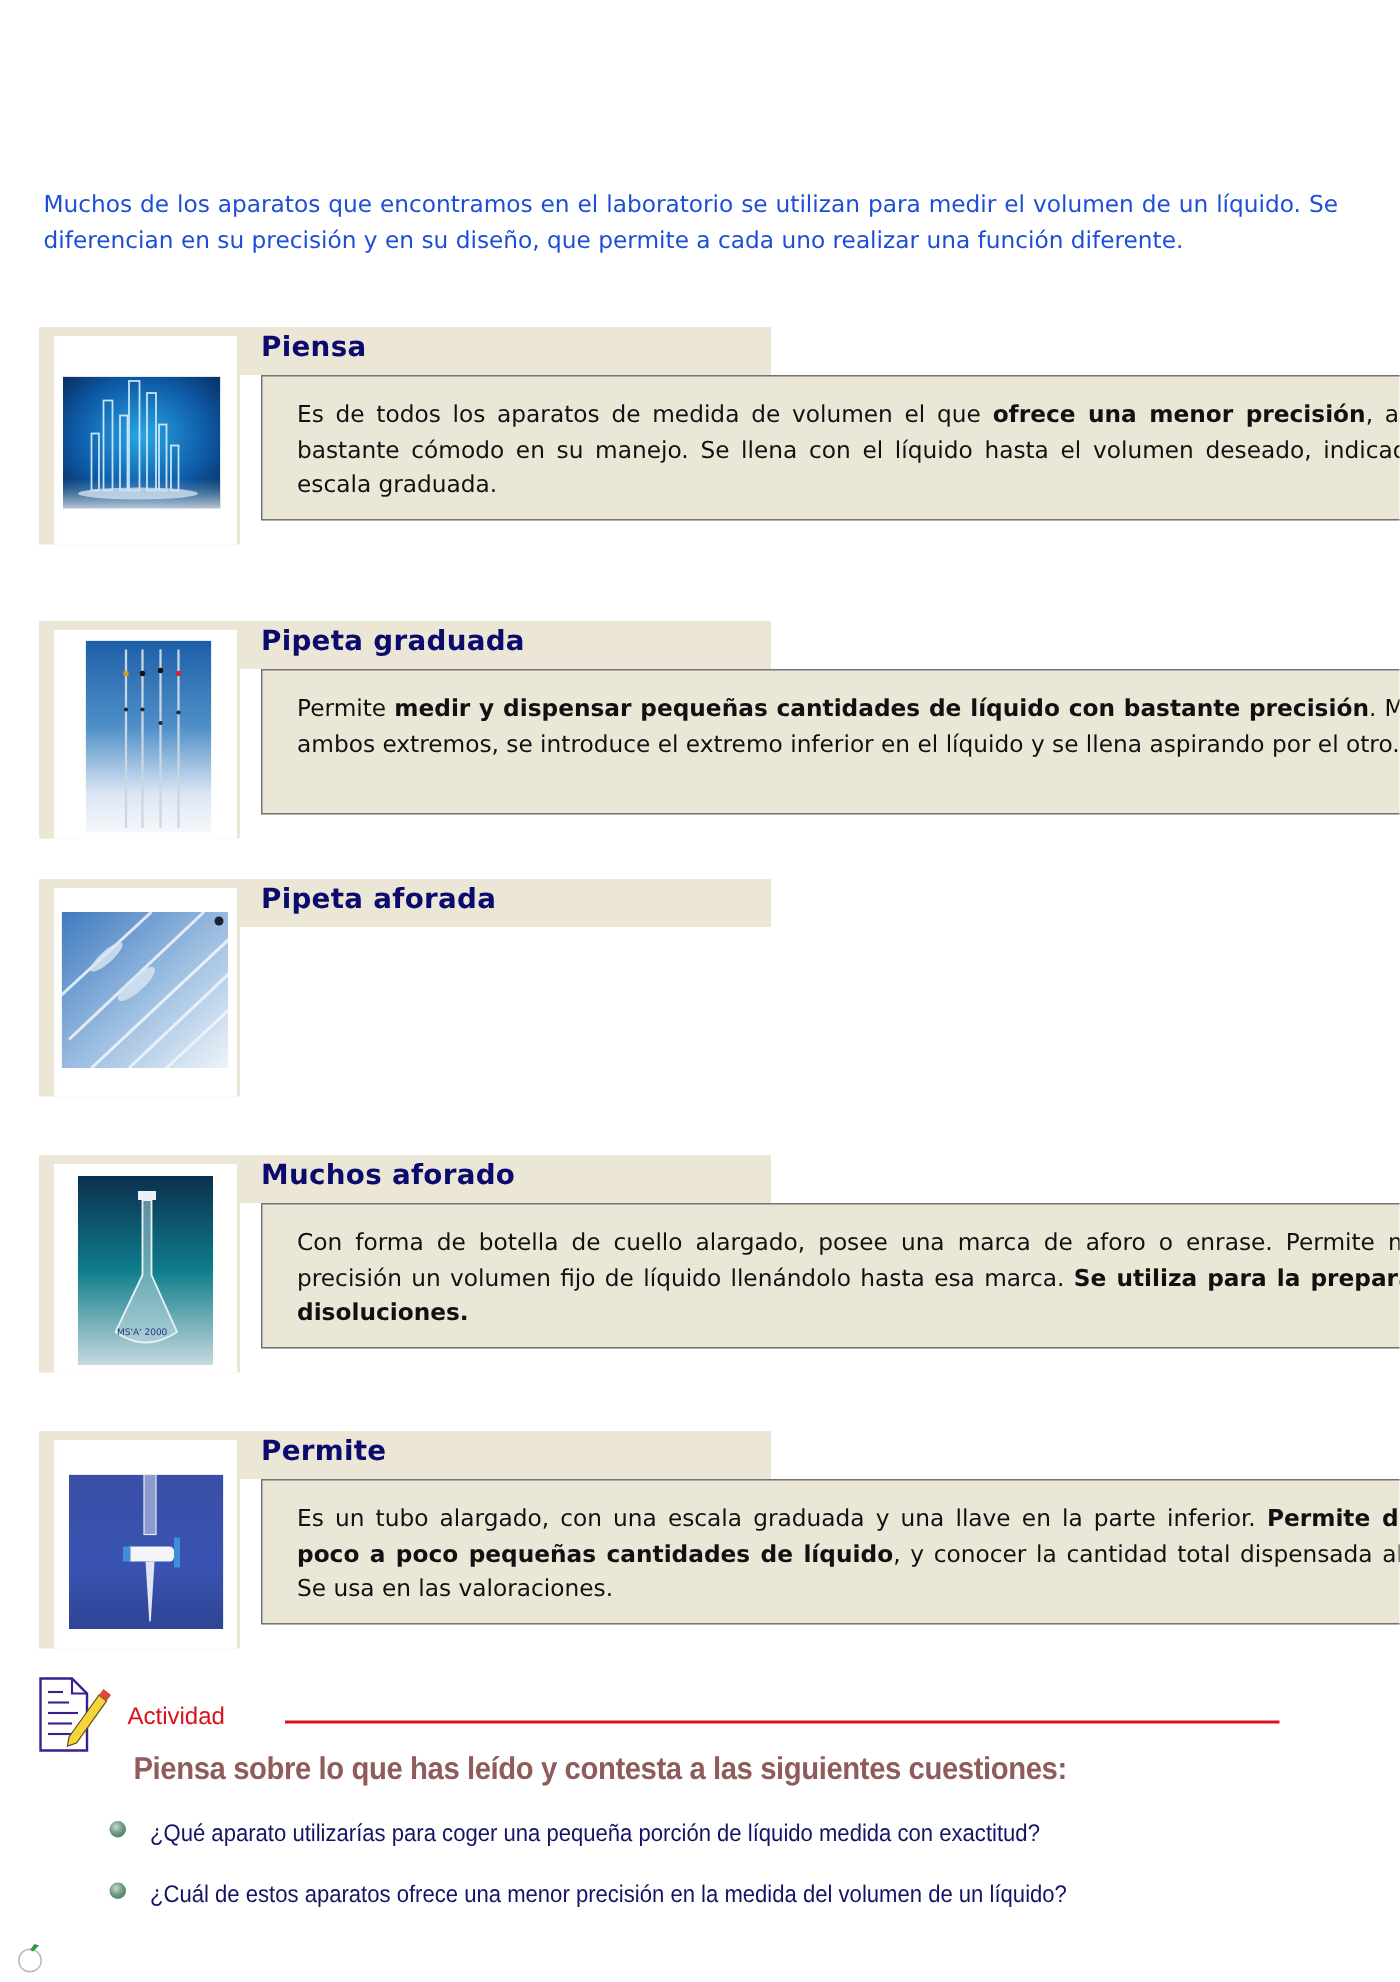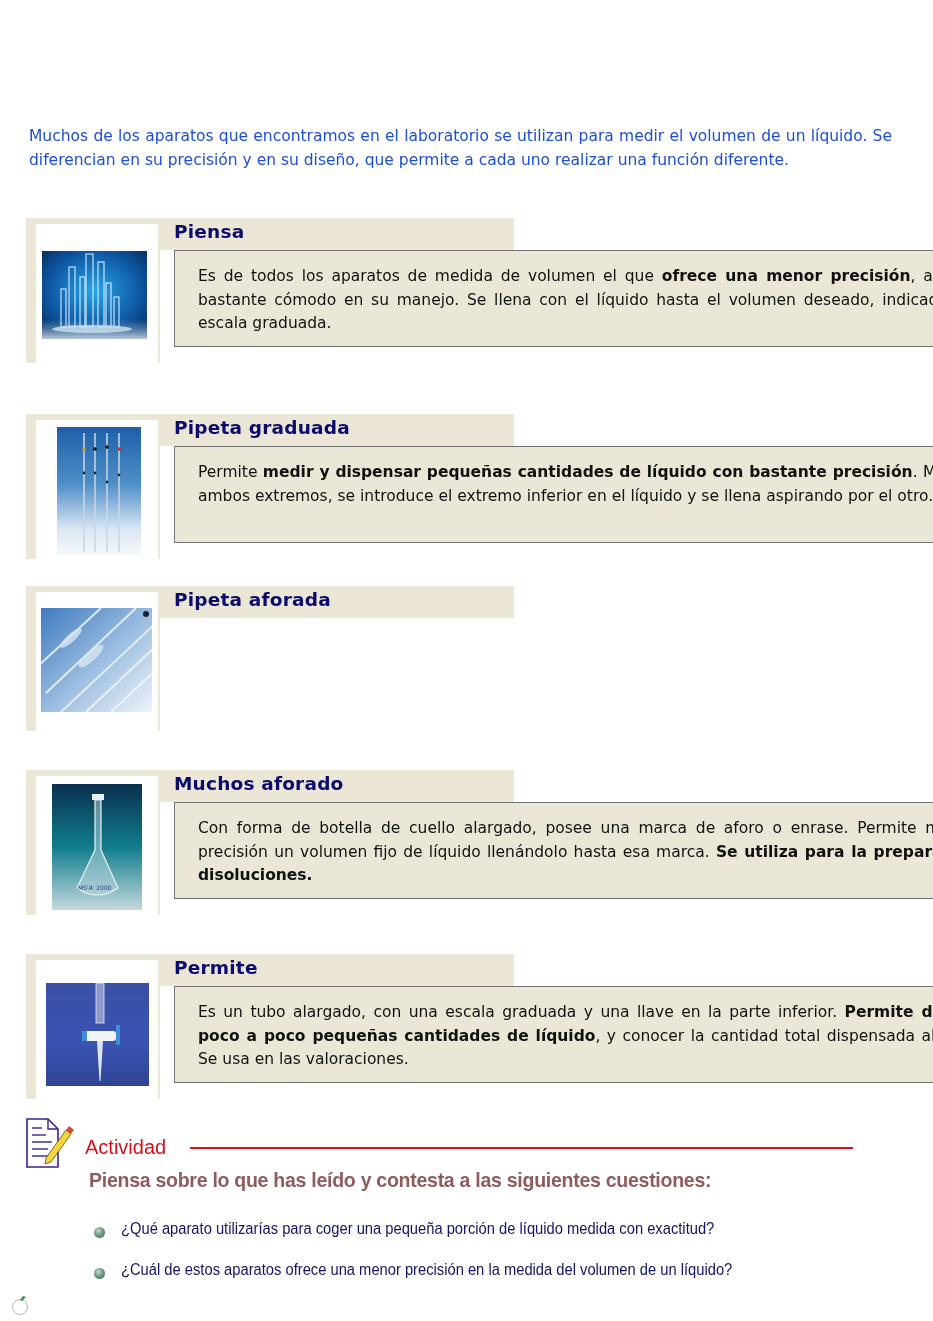--- a/index.html
+++ b/index.html
@@ -35,29 +35,29 @@
       font-size: 15.5px; line-height: 23.5px; text-align: justify; color: #111;
     }
     .desc b { font-weight: bold; }
 
     .photo { position: absolute; overflow: hidden; }
 
     
     .act-icon { position: absolute; left: 26px; top: 1118px; width: 48px; height: 50px; }
     .act-label {
       position: absolute; left: 85px; top: 1136px;
-      font-family: "Liberation Sans", sans-serif; font-size: 20px; color: #d7121a;
+      font-family: "Liberation Sans", sans-serif; font-size: 16px; color: #d7121a;
     }
     .act-line { position: absolute; left: 190px; top: 1147px; width: 663px; height: 1.5px; background: #d7121a; }
     .act-heading {
       position: absolute; left: 89px; top: 1168px;
       font-family: "Liberation Sans", sans-serif; font-size: 21px; font-weight: bold;
       color: #8f5b5b; letter-spacing: -0.3px; transform: scaleX(0.93); transform-origin: left;
     }
-    .q-item { position: absolute; left: 94px; height: 24px; display: flex; align-items: flex-end; }
+    .q-item { position: absolute; left: 73px; height: 24px; display: flex; align-items: flex-start; }
     .q-bullet {
       width: 11px; height: 11px; border-radius: 50%;
       background: radial-gradient(circle at 40% 35%, #c7dccd 0%, #6f9a80 45%, #3d6350 100%);
       margin-right: 16px;
     }
     .q-text {
       font-family: "Liberation Sans", sans-serif; font-size: 16px; color: #141466;
       transform: scaleX(0.92); transform-origin: left; white-space: nowrap;
     }
     .apple-icon { position: absolute; left: 10px; top: 1294px; width: 20px; height: 22px; }

